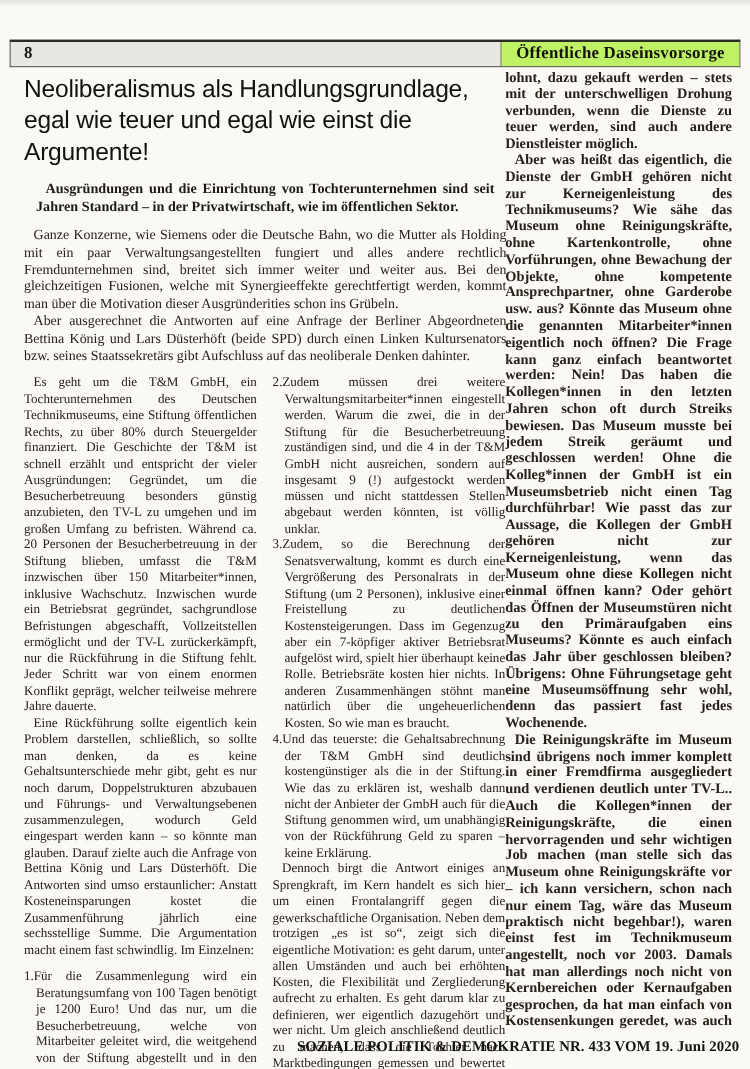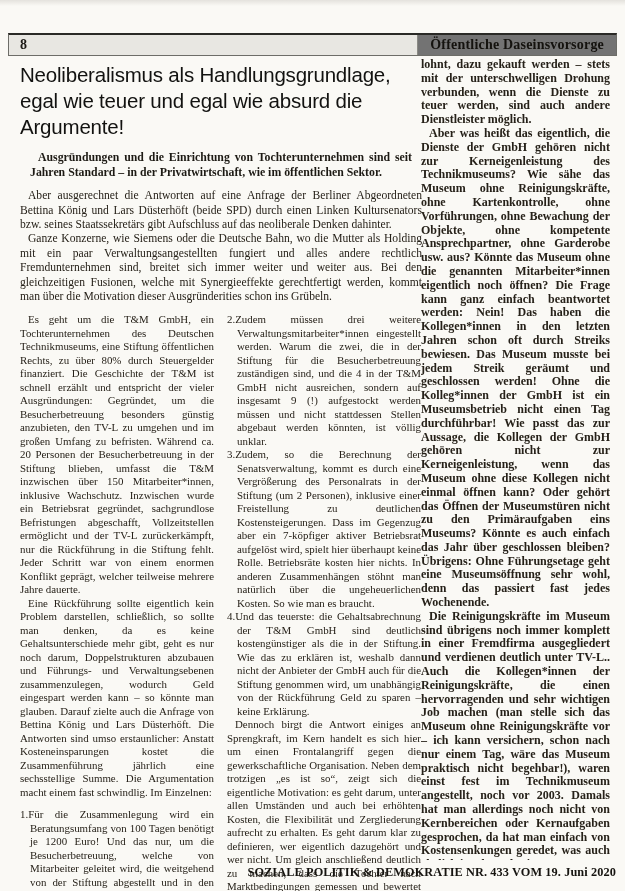--- a/index.html
+++ b/index.html
@@ -19,21 +19,21 @@
     border:1px solid #6d6d68;
     border-top:2px solid #2a2a26;
     display:flex;align-items:center;justify-content:space-between;
     box-sizing:border-box;
   }
   .pagenum{
     font-weight:bold;font-size:14px;padding-left:11px;color:#1c1a16;
   }
   .section-box{
     height:100%;display:flex;align-items:center;
-    background:#737373;border-left:1px solid #8a8a84;
+    background:#bef264;border-left:1px solid #8a8a84;
     padding:0 12px;
     font-weight:bold;font-size:14px;color:#14120e;
     letter-spacing:.2px;
   }
   
   .main-left{position:absolute;left:20px;top:62px;width:402px;}
   .right-col{
     position:absolute;left:421px;top:58px;width:189px;height:802px;
     overflow:hidden;
     font-size:12px;line-height:13.8px;text-align:justify;
@@ -86,25 +86,25 @@
 
 <div class="page">
   <div class="scan-edge"></div>
 
   <header class="masthead">
     <span class="pagenum">8</span>
     <span class="section-box">Öffentliche Daseinsvorsorge</span>
   </header>
 
   <div class="main-left">
-    <h1 class="headline"><span>Neoliberalismus als Handlungsgrundlage,</span><br><span>egal wie teuer und egal wie absurd die Argumente!</span></h1>
+    <h1 class="headline"><span>Neoliberalismus als Handlungsgrundlage,</span><br><span>egal wie teuer und egal wie einst die Argumente!</span></h1>
 
     <p class="lead">Ausgründungen und die Einrichtung von Tochterunternehmen sind seit Jahren Standard – in der Privatwirtschaft, wie im öffentlichen Sektor.</p>
+    <p class="intro">Ganze Konzerne, wie Siemens oder die Deutsche Bahn, wo die Mutter als Holding mit ein paar Verwaltungsangestellten fungiert und alles andere rechtlich Fremdunternehmen sind, breitet sich immer weiter und weiter aus. Bei den gleichzeitigen Fusionen, welche mit Synergieeffekte gerechtfertigt werden, kommt man über die Motivation dieser Ausgründerities schon ins Grübeln.</p>
     <p class="intro">Aber ausgerechnet die Antworten auf eine Anfrage der Berliner Abgeordneten Bettina König und Lars Düsterhöft (beide SPD) durch einen Linken Kultursenators bzw. seines Staatssekretärs gibt Aufschluss auf das neoliberale Denken dahinter.</p>
-    <p class="intro">Ganze Konzerne, wie Siemens oder die Deutsche Bahn, wo die Mutter als Holding mit ein paar Verwaltungsangestellten fungiert und alles andere rechtlich Fremdunternehmen sind, breitet sich immer weiter und weiter aus. Bei den gleichzeitigen Fusionen, welche mit Synergieeffekte gerechtfertigt werden, kommt man über die Motivation dieser Ausgründerities schon ins Grübeln.</p>
 
     <div class="two-cols">
       <div class="col">
         <p>Es geht um die T&amp;M GmbH, ein Tochterunternehmen des Deutschen Technikmuseums, eine Stiftung öffentlichen Rechts, zu über 80% durch Steuergelder finanziert. Die Geschichte der T&amp;M ist schnell erzählt und entspricht der vieler Ausgründungen: Gegründet, um die Besucherbetreuung besonders günstig anzubieten, den TV-L zu umgehen und im großen Umfang zu befristen. Während ca. 20 Personen der Besucherbetreuung in der Stiftung blieben, umfasst die T&amp;M inzwischen über 150 Mitarbeiter*innen, inklusive Wachschutz. Inzwischen wurde ein Betriebsrat gegründet, sachgrundlose Befristungen abgeschafft, Vollzeitstellen ermöglicht und der TV-L zurückerkämpft, nur die Rückführung in die Stiftung fehlt. Jeder Schritt war von einem enormen Konflikt geprägt, welcher teilweise mehrere Jahre dauerte.</p>
         <p>Eine Rückführung sollte eigentlich kein Problem darstellen, schließlich, so sollte man denken, da es keine Gehaltsunterschiede mehr gibt, geht es nur noch darum, Doppelstrukturen abzubauen und Führungs- und Verwaltungsebenen zusammenzulegen, wodurch Geld eingespart werden kann – so könnte man glauben. Darauf zielte auch die Anfrage von Bettina König und Lars Düsterhöft. Die Antworten sind umso erstaunlicher: Anstatt Kosteneinsparungen kostet die Zusammenführung jährlich eine sechsstellige Summe. Die Argumentation macht einem fast schwindlig. Im Einzelnen:</p>
         <div class="li gap-above"><span class="num">1.</span><span>Für die Zusammenlegung wird ein Beratungsumfang von 100 Tagen benötigt je 1200 Euro! Und das nur, um die Besucherbetreuung, welche von Mitarbeiter geleitet wird, die weitgehend von der Stiftung abgestellt und in den Räumlichkeiten der Stiftung tätig sind, in denselben Tarifvertrag wie die Mitarbeiter*innen der Stiftung einzugliedern. Zudem, es gibt auch noch die Besucherbetreuung in der Stiftung, welche unter den gleichen Bedingungen arbeitet. Was die Beratung da machen soll, außer in 100 Tagen eine sechsstellige Summe zu erhalten, wird wohl für immer ein Geheimnis bleiben.</span></div>
       </div>
 
       <div class="col">
         <div class="li"><span class="num">2.</span><span>Zudem müssen drei weitere Verwaltungsmitarbeiter*innen eingestellt werden. Warum die zwei, die in der Stiftung für die Besucherbetreuung zuständigen sind, und die 4 in der T&amp;M GmbH nicht ausreichen, sondern auf insgesamt 9 (!) aufgestockt werden müssen und nicht stattdessen Stellen abgebaut werden könnten, ist völlig unklar.</span></div>

